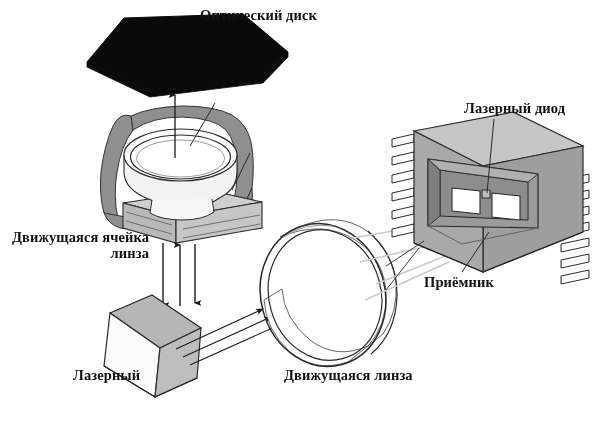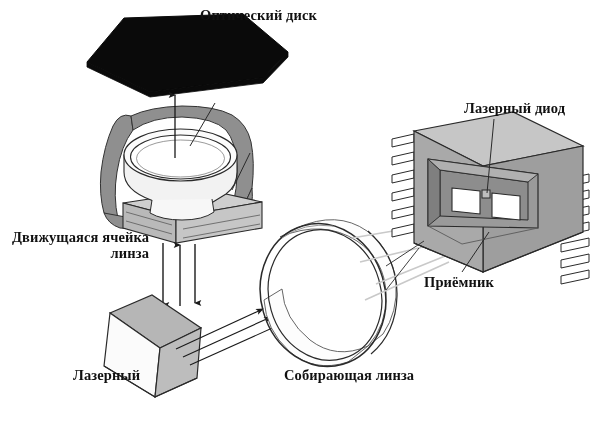--- a/index.html
+++ b/index.html
@@ -234,15 +234,15 @@
 
   <div class="lbl" id="label-receiver">Приёмник</div>
 
   <div class="lbl two-line" id="label-disk-cell">
     <span>Движущаяся ячейка</span><br>
     <span>линза</span>
   </div>
 
   <div class="lbl" id="label-mirror">Лазерный</div>
 
-  <div class="lbl" id="label-lens">Собирающая линза</div>
+  <div class="lbl" id="label-lens">Движущаяся линза</div>
 
 </div>
 
 </body></html>

